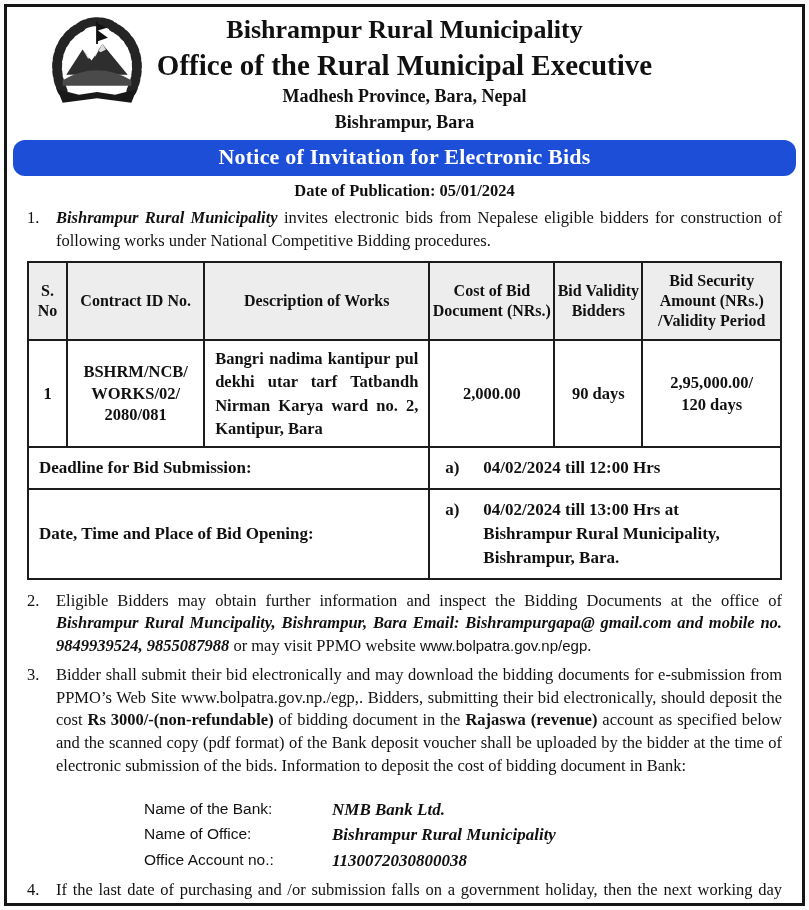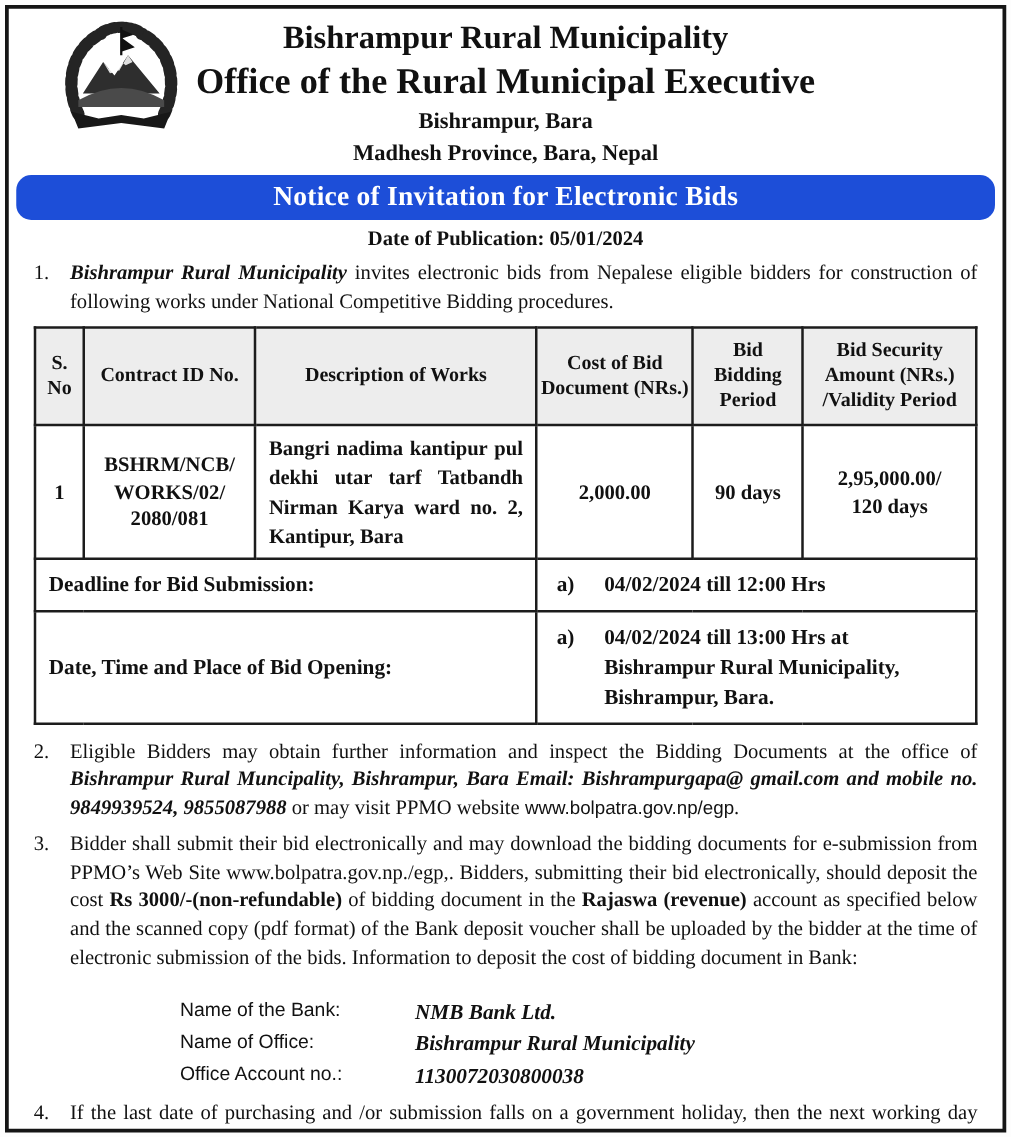--- a/index.html
+++ b/index.html
@@ -60,22 +60,22 @@
           <path d="M60 5 L60 30" stroke="#111" stroke-width="2"></path>
           <path d="M60 7 L71 12 L61 15 L72 23 L60 27 Z" fill="#111"></path>
           <path d="M26 64 L44 36 L54 48 L66 30 L94 64 Z" fill="#2e2e2e"></path>
           <path d="M44 36 L49 42 L54 40 L58 44 L66 30 L70 36 L64 39 L60 36 L56 45 L50 46 Z" fill="#ffffff" opacity="0.85"></path>
           <path d="M22 70 Q60 48 98 70 L98 76 L22 76 Z" fill="#4a4a4a"></path>
           <path d="M16 80 L40 86 L60 83 L80 86 L104 80 L98 95 L60 90 L22 95 Z" fill="#181818"></path>
         </svg>
       </div>
       <div class="t1">Bishrampur Rural Municipality</div>
       <div class="t2">Office of the Rural Municipal Executive</div>
+      <div class="addr">Madhesh Province, Bara, Nepal</div>
       <div class="addr">Bishrampur, Bara</div>
-      <div class="addr">Madhesh Province, Bara, Nepal</div>
     </div>
 
     <div class="banner">Notice of Invitation for Electronic Bids</div>
 
     <div class="pub">Date of Publication: 05/01/2024</div>
 
     <div class="item">
       <span class="num">1.</span>
       <p class="body"><span class="bi">Bishrampur Rural Municipality</span><span> invites electronic bids from Nepalese eligible bidders for construction of following works under National Competitive Bidding procedures.</span></p>
     </div>
@@ -88,21 +88,21 @@
         <col style="width:16.6%">
           <col style="width:11.7%">
           <col style="width:18.4%">
       </colgroup>
       <thead>
         <tr>
           <th>S. No</th>
           <th>Contract ID No.</th>
           <th>Description of Works</th>
           <th>Cost of Bid Document (NRs.)</th>
-          <th>Bid Bidding Period</th>
+          <th>Bid Validity Bidders</th>
           <th>Bid Security Amount (NRs.) /Validity Period</th>
         </tr>
       </thead>
       <tbody>
         <tr>
           <td class="c">1</td>
           <td class="c">
             <div>BSHRM/NCB/</div>
             <div>WORKS/02/</div>
             <div>2080/081</div>

